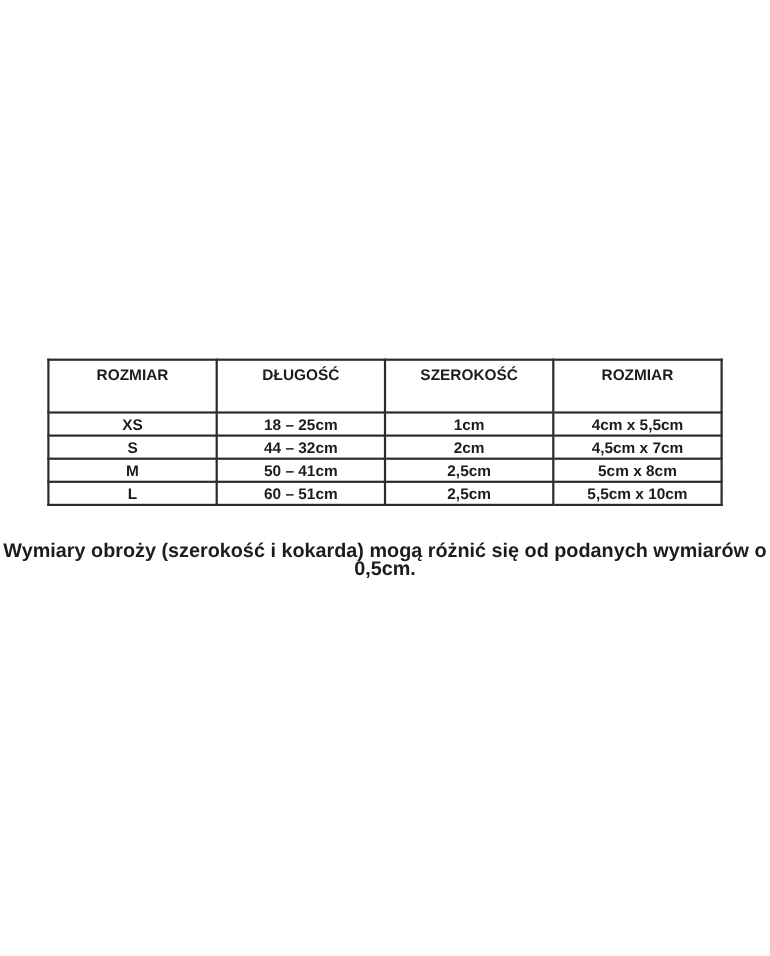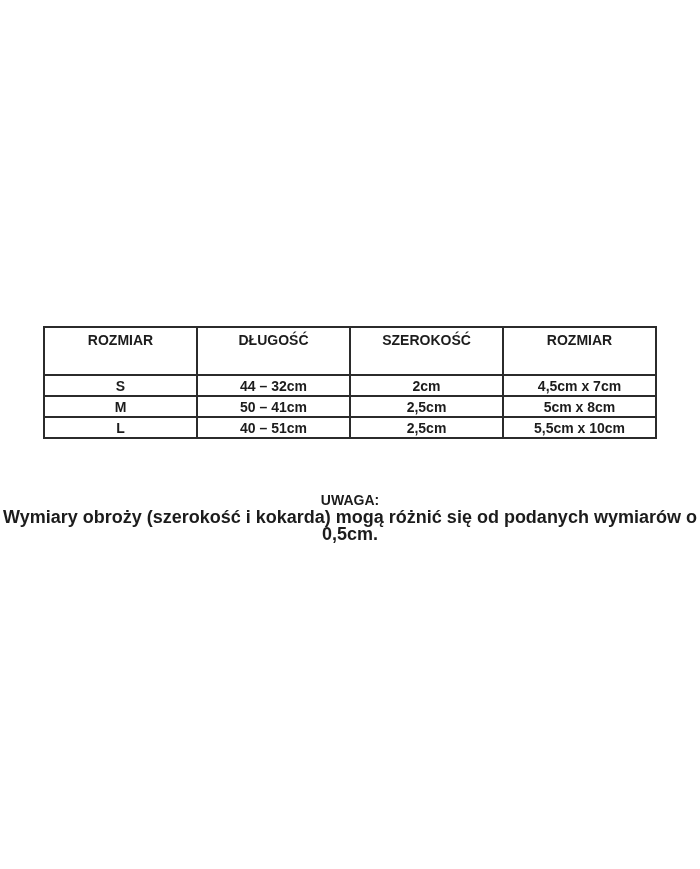--- a/index.html
+++ b/index.html
@@ -72,38 +72,43 @@
     <thead>
       <tr>
         <th>ROZMIAR</th>
         <th>DŁUGOŚĆ</th>
         <th>SZEROKOŚĆ</th>
         <th>ROZMIAR</th>
       </tr>
     </thead>
     <tbody>
       <tr>
+        <td>XS</td>
+        <td>18 – 25cm</td>
+        <td>1cm</td>
+        <td>4cm x 5,5cm</td>
+      </tr>
+      <tr>
         <td>S</td>
         <td>44 – 32cm</td>
         <td>2cm</td>
         <td>4,5cm x 7cm</td>
       </tr>
       <tr>
         <td>M</td>
         <td>50 – 41cm</td>
         <td>2,5cm</td>
         <td>5cm x 8cm</td>
       </tr>
       <tr>
         <td>L</td>
-        <td>40 – 51cm</td>
+        <td>60 – 51cm</td>
         <td>2,5cm</td>
         <td>5,5cm x 10cm</td>
       </tr>
     </tbody>
   </table>
 
   <div class="note">
-    <div class="note-title">UWAGA:</div>
     <div class="note-body">Wymiary obroży (szerokość i kokarda) mogą różnić się od podanych wymiarów o 0,5cm.</div>
   </div>
 
 </div>
 
 </body></html>

